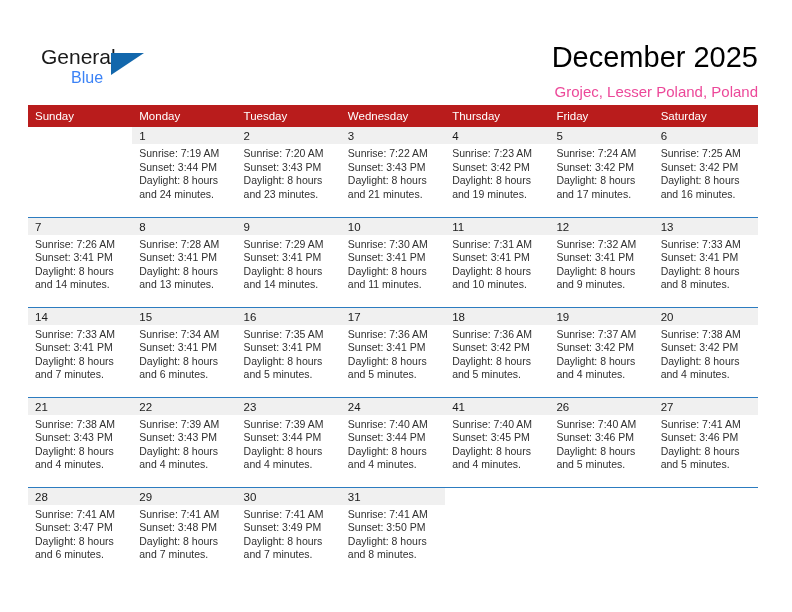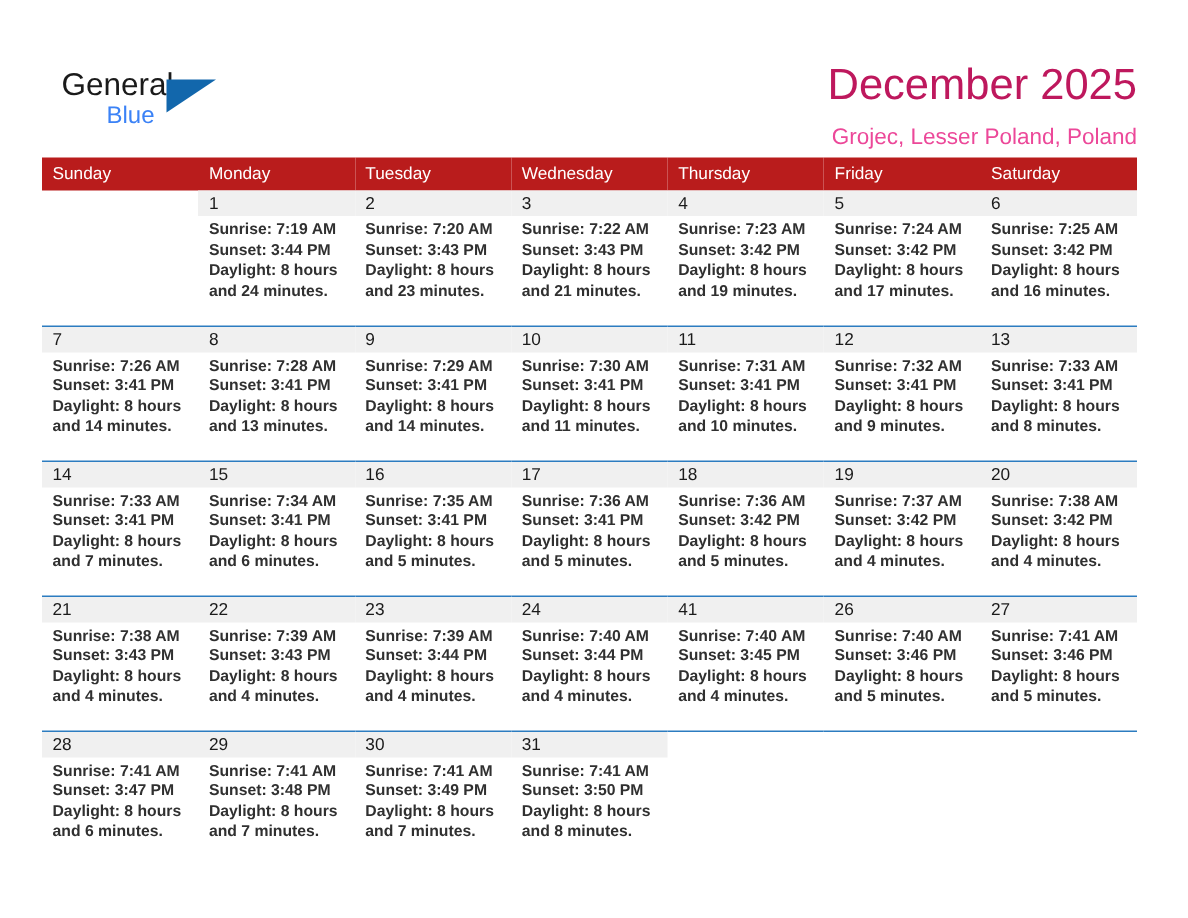--- a/index.html
+++ b/index.html
@@ -67,21 +67,21 @@
   }
   .title-block {
     position: absolute;
     right: 0;
     top: 0;
     text-align: right;
   }
   .cal-title {
     font-size: 29px;
     font-weight: normal;
-    color: #be185d;
+    color: #000000;
     line-height: 36px;
     white-space: nowrap;
   }
   .cal-location {
     font-size: 15px;
     color: #ec4899;
     line-height: 22px;
     margin-top: 6px;
     white-space: nowrap;
   }
@@ -122,21 +122,20 @@
     padding: 3px 0 3px 7px;
     height: 17px;
     box-sizing: border-box;
     line-height: 12px;
   }
   td.empty .daynum {
     background: transparent;
   }
   .cell-lines {
     padding: 3px 4px 0 7px;
-    font-weight: bold;
   }
   .cell-lines div {
     font-size: 10.5px;
     line-height: 13.6px;
     color: #303030;
     white-space: nowrap;
   }
 </style>
 </head>
 <body>

